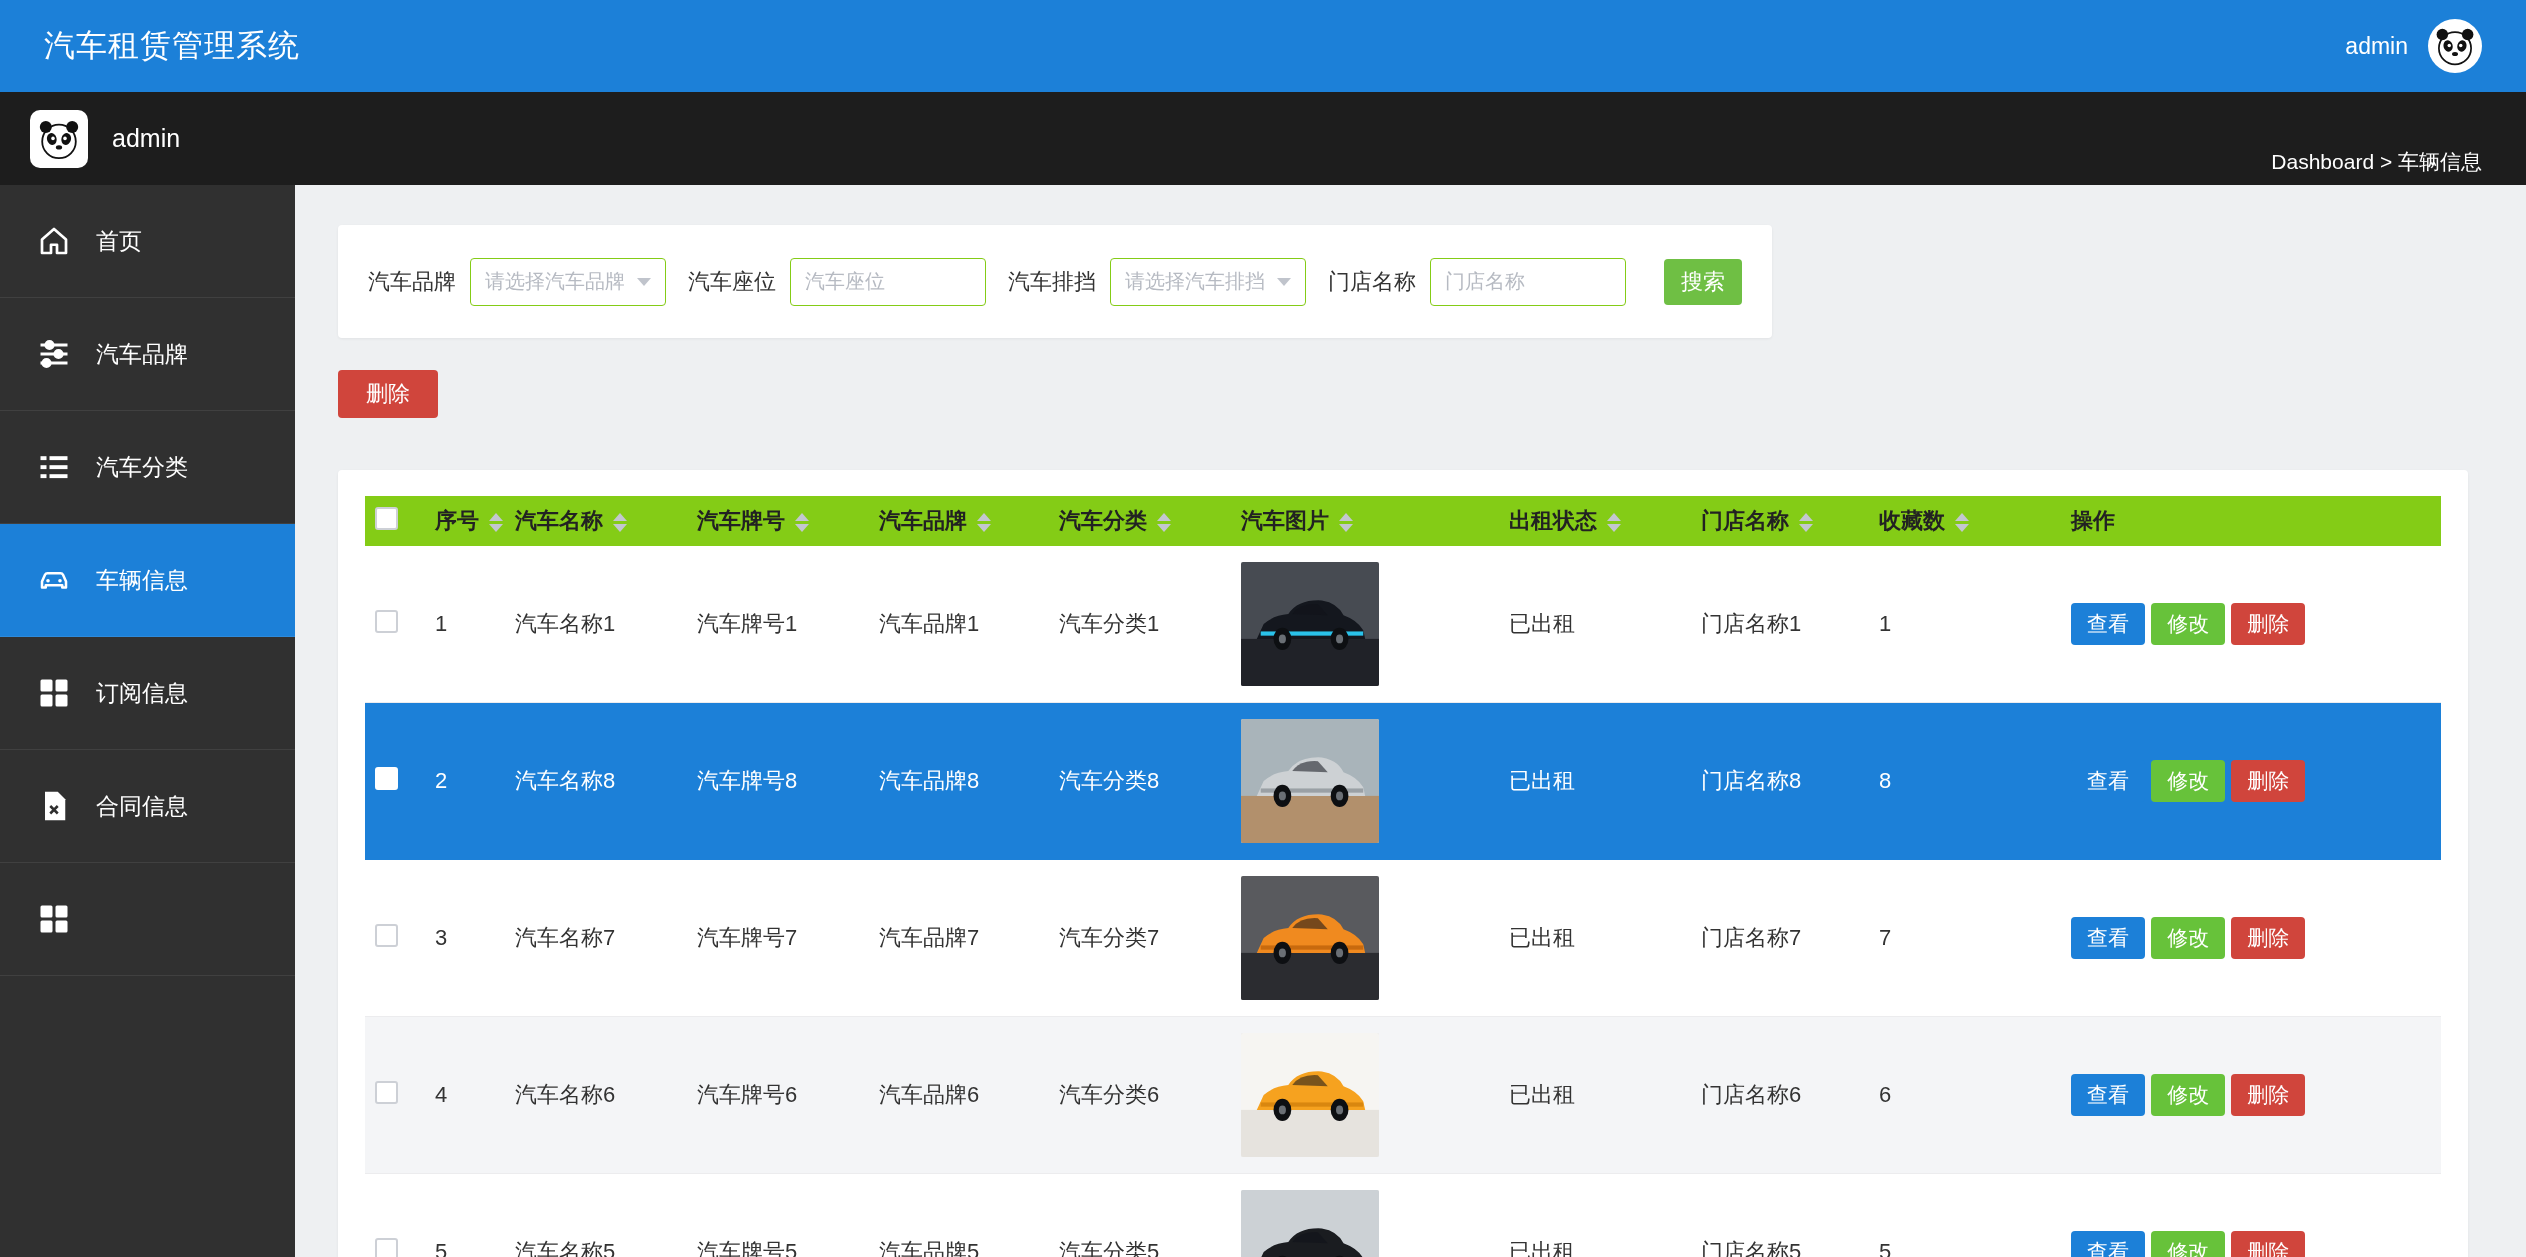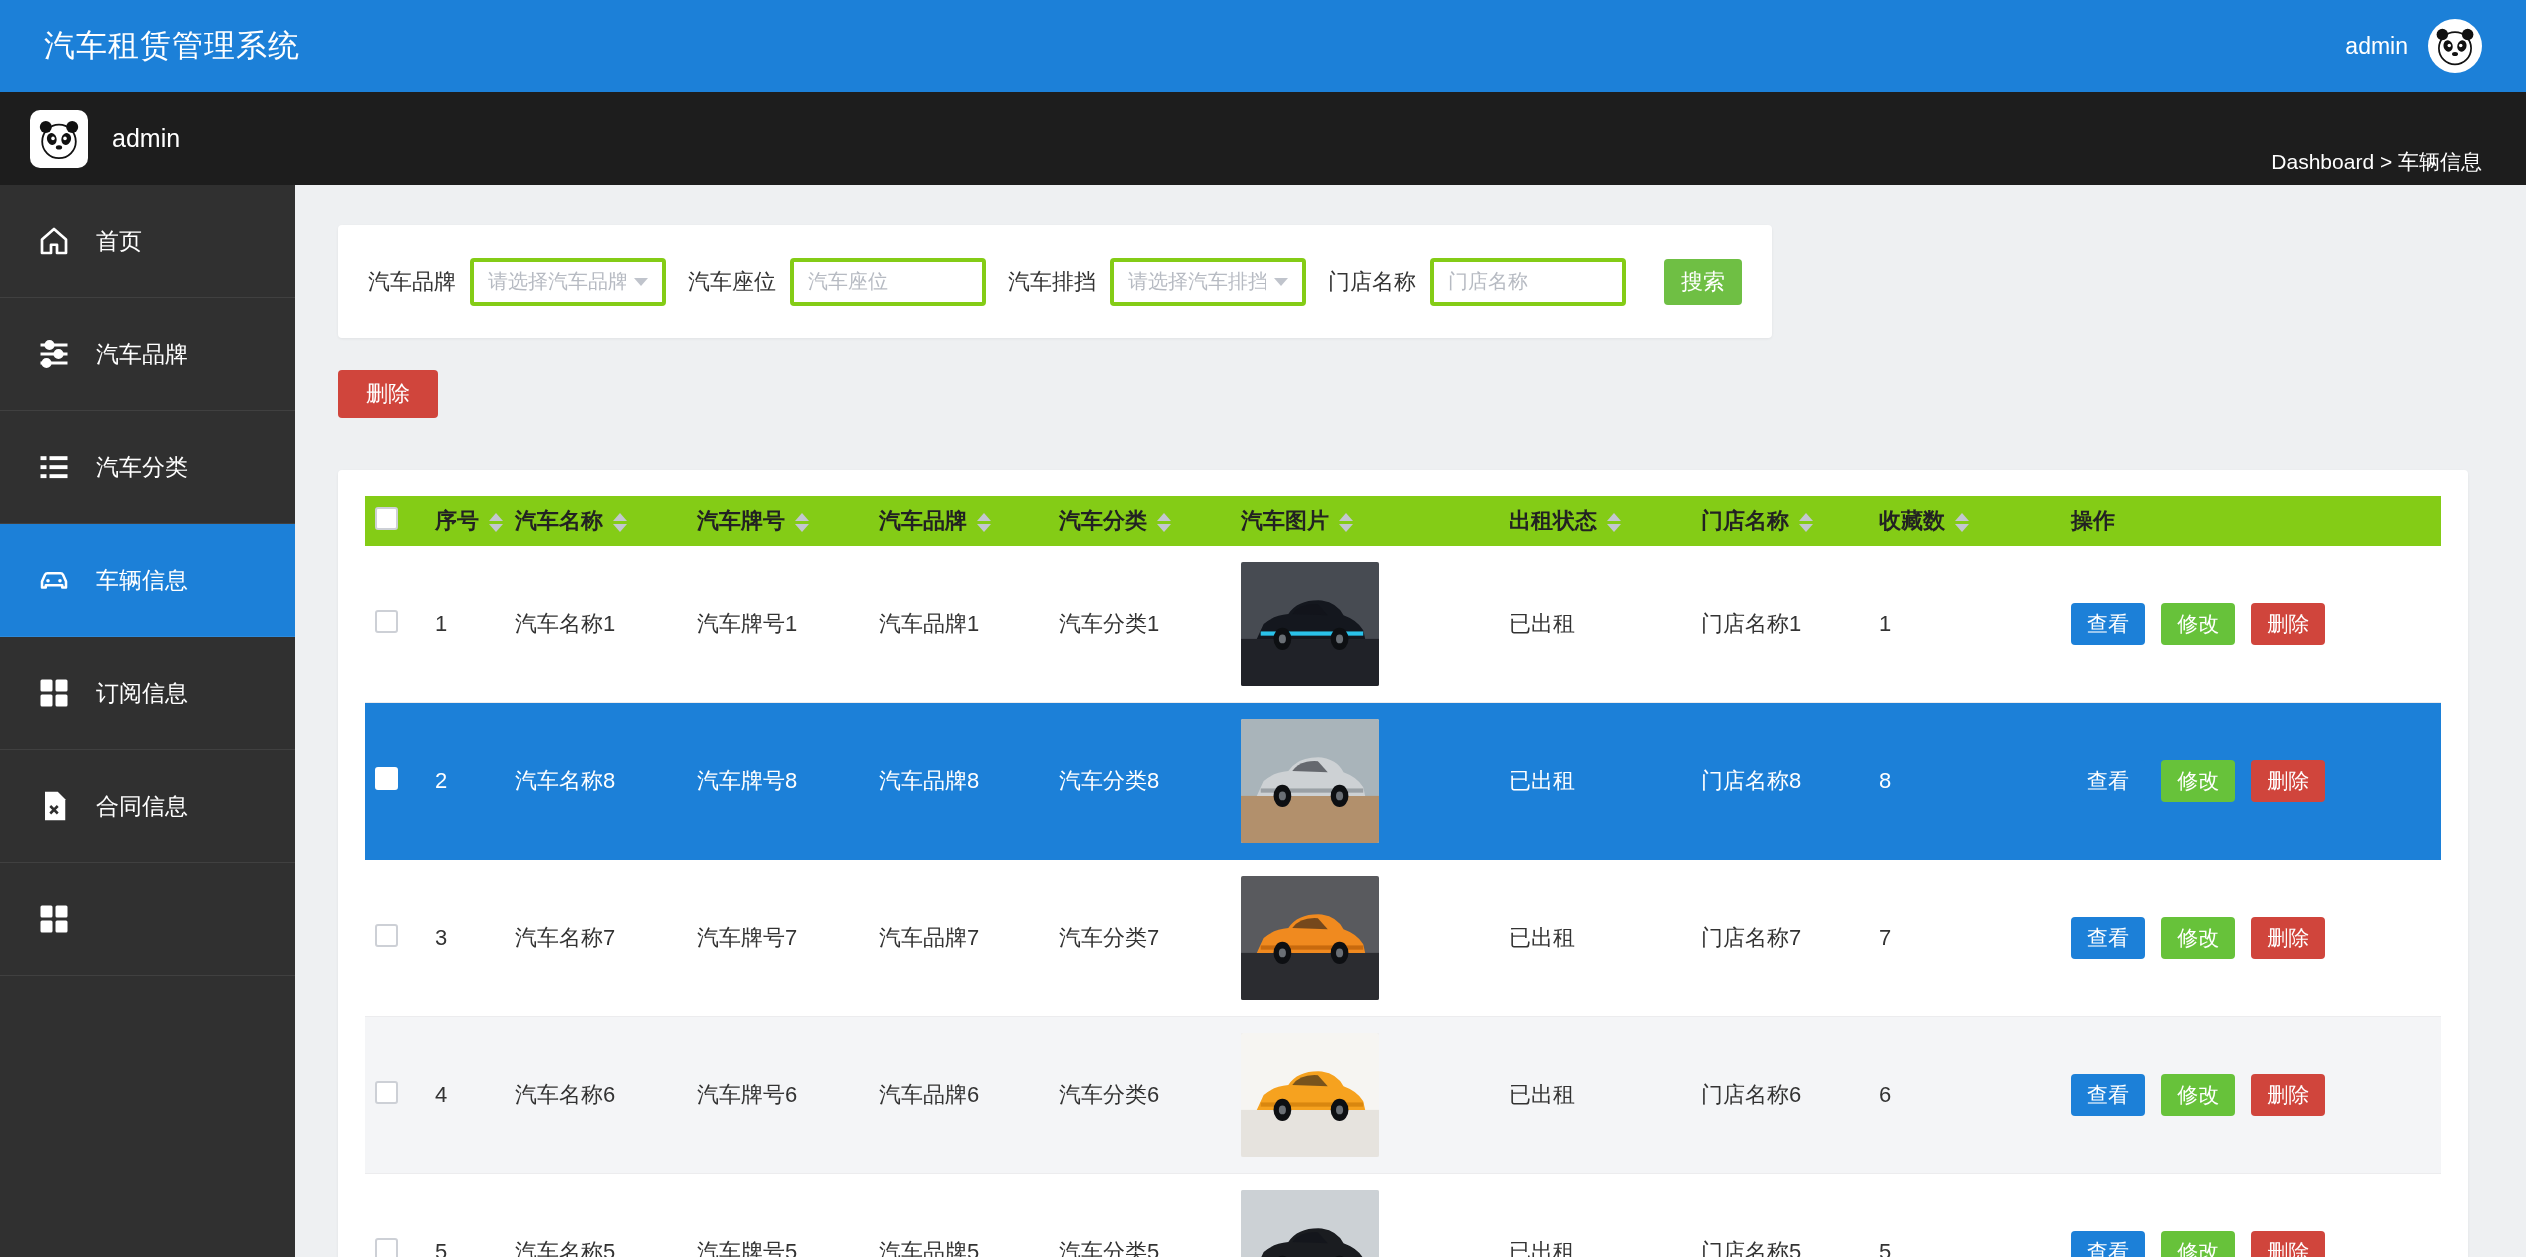--- a/index.html
+++ b/index.html
@@ -39,21 +39,21 @@
 
   
   .main{position:absolute;left:295px;top:185px;right:0;bottom:0;background:#eef0f2;
     padding:40px 58px 0 43px;overflow:hidden;}
 
   
   .filter-card{width:1434px;height:113px;background:#fff;border-radius:4px;display:flex;align-items:center;
     padding:0 30px;box-shadow:0 1px 3px rgba(0,0,0,0.06);}
   .f-group{display:flex;align-items:center;margin-right:22px;}
   .f-label{font-size:22px;color:#333;margin-right:14px;white-space:nowrap;}
-  .select,.text-input{width:196px;height:48px;border:4px solid #84cc16;border-radius:4px;background:#fff;
+  .select,.text-input{width:196px;height:48px;border:1px solid #84cc16;border-radius:4px;background:#fff;
     font-size:20px;color:#333;padding:0 14px;}
   .select{display:flex;align-items:center;justify-content:space-between;cursor:pointer;}
   .select .ph{color:#b6bac2;overflow:hidden;white-space:nowrap;}
   .select .chev{width:0;height:0;border-left:7px solid transparent;border-right:7px solid transparent;
     border-top:8px solid #c0c4cc;margin-left:8px;flex:none;}
   input.text-input{display:block;outline:none;}
   input.text-input::placeholder{color:#b6bac2;}
   .search-btn{margin-left:16px;width:106px;height:46px;border:none;border-radius:4px;background:var(--green);
     color:#fff;font-size:22px;cursor:pointer;}
 
@@ -77,21 +77,21 @@
   tbody tr.selected{background:var(--accent);}
   tbody tr.selected td{color:#fff;border-bottom-color:var(--accent);}
   .checkbox{display:inline-block;width:23px;height:23px;border:2px solid #cdd0d6;border-radius:3px;background:#fff;cursor:pointer;}
   tr.selected .checkbox{border-color:#fff;}
   .carets{display:inline-flex;flex-direction:column;margin-left:10px;vertical-align:middle;gap:3px;cursor:pointer;}
   .carets i{display:block;width:0;height:0;border-left:7px solid transparent;border-right:7px solid transparent;}
   .carets .up{border-bottom:8px solid #c3c7cf;}
   .carets .down{border-top:8px solid #c3c7cf;}
   .thumb{width:138px;height:124px;border-radius:2px;overflow:hidden;background:#ddd;}
   .thumb svg{width:100%;height:100%;display:block;}
-  .btn{height:42px;padding:0 16px;border:none;border-radius:4px;color:#fff;font-size:21px;margin-right:10px;cursor:pointer;}
+  .btn{height:42px;padding:0 16px;border:none;border-radius:4px;color:#fff;font-size:21px;margin-right:0;cursor:pointer;}
   .btn.view{background:var(--accent);}
   .btn.edit{background:var(--edit-green);}
   .btn.del{background:var(--red);}
 </style>
 </head>
 <body style="--accent: #1c80d8; --green: #6fbf44; --edit-green: #67c23a; --red: #d0453c; --dark: #1d1d1d; --sidebar: #303030;">
 
 <header class="topbar">
   <div class="title">汽车租赁管理系统</div>
   <div class="user">

